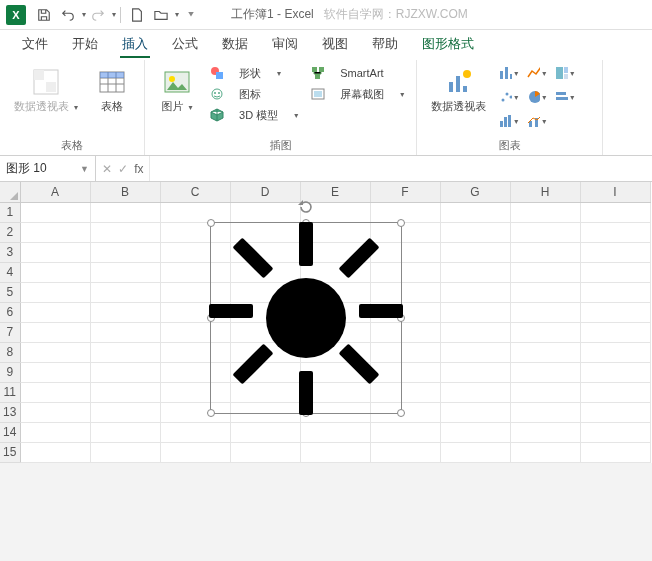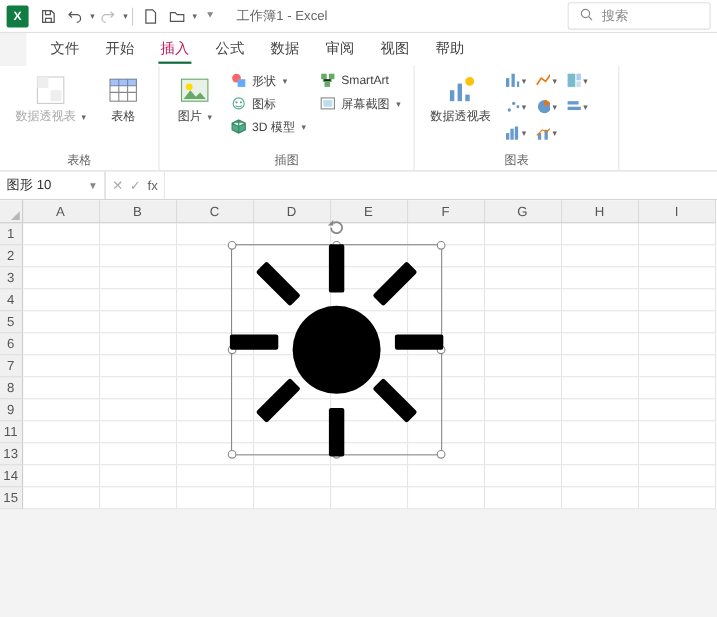--- a/index.html
+++ b/index.html
@@ -3,41 +3,41 @@
   <meta charset="utf-8">
   <style>
     * { margin: 0; padding: 0; box-sizing: border-box; }
     body { font-family: "Microsoft YaHei", "Segoe UI", sans-serif; font-size: 12px; color: #333; background: #f3f3f3; width: 652px; height: 561px; overflow: hidden; }
     
     
     .titlebar { height: 30px; background: #fff; display: flex; align-items: center; padding: 0 6px; border-bottom: 1px solid #e0e0e0; }
     .excel-logo { width: 20px; height: 20px; background: #107c41; display: flex; align-items: center; justify-content: center; color: #fff; font-weight: bold; font-size: 11px; border-radius: 2px; margin-right: 6px; }
     .qat-btn { width: 24px; height: 24px; display: flex; align-items: center; justify-content: center; color: #555; cursor: pointer; }
     .qat-sep { width: 1px; height: 16px; background: #ccc; margin: 0 4px; }
-    .title-text { margin-left: 12px; color: #666; font-size: 12px; }
+    .title-text { margin-left: 28px; color: #666; font-size: 12px; }
     .watermark { margin-left: 10px; color: #bbb; font-size: 12px; }
     .search-box { margin-left: auto; display: flex; align-items: center; gap: 8px; color: #888; padding: 3px 10px; border: 1px solid #e0e0e0; border-radius: 3px; width: 130px; background:#fff; }
     
     
-    .tabs { height: 30px; background: #fff; display: flex; align-items: flex-end; padding-left: 12px; gap: 4px; margin-left: 24px; }
+    .tabs { height: 30px; background: #fff; display: flex; align-items: flex-end; padding-left: 12px; gap: 4px; }
     .tab { padding: 5px 10px 7px; font-size: 13px; color: #444; cursor: pointer; position: relative; }
-    .tab.active { color: #be185d; }
+    .tab.active { color: #0c4a6e; }
     .tab.active::after { content:""; position:absolute; bottom:2px; left:8px; right:8px; height:2px; background:#0f6b3b; }
     .tab.contextual { color: #0f6b3b; }
     
     
     .ribbon { background: #fff; border-bottom: 1px solid #d0d0d0; display: flex; height: 96px; }
     .rgroup { border-right: 1px solid #e5e5e5; padding: 4px 10px 2px; display: flex; flex-direction: column; }
     .rgroup-body { display: flex; gap: 8px; flex: 1; align-items: flex-start; }
     .rgroup-label { text-align: center; font-size: 11px; color: #666; padding-top: 2px; }
     .big-btn { display: flex; flex-direction: column; align-items: center; gap: 2px; padding: 2px 4px; cursor: pointer; min-width: 44px;}
     .big-btn .icon-box { width: 32px; height: 32px; display:flex; align-items:center; justify-content:center; }
     .big-btn .lbl { font-size: 11px; color: #444; text-align:center; line-height: 1.15; }
     .big-btn.disabled .lbl { color: #aaa; }
-    .small-row { display: flex; align-items: center; gap: 4px; padding: 1px 2px; cursor: pointer; }
+    .small-row { display: flex; align-items: center; gap: 14px; padding: 1px 2px; cursor: pointer; }
     .small-row .lbl { font-size: 11px; color: #444; }
     .col-stack { display: flex; flex-direction: column; gap: 3px; }
     .mini-ico { width:16px; height:16px; display:inline-flex; align-items:center; justify-content:center; }
     .caret { font-size: 8px; color: #666; margin-left: 2px;}
     .rgallery { display:flex; flex-wrap:wrap; gap:6px 8px; width: 94px; }
     .rg-item { width: 20px; height: 18px; display:flex; align-items:center; justify-content:center; }
     
     
     .fbar { height: 26px; background: #fff; border-bottom: 1px solid #d0d0d0; display: flex; align-items: stretch; }
     .namebox { width: 96px; border-right: 1px solid #d0d0d0; display: flex; align-items: center; padding: 0 6px; justify-content: space-between; }
@@ -95,38 +95,33 @@
       </svg>
     </div>
   <div class="qat-btn">
       <svg width="14" height="14" viewBox="0 0 16 16">
         <path fill="none" stroke="#555" stroke-width="1.3" d="M1 4h5l2 2h7v7H1z"></path>
       </svg>
     </div>
   <span class="caret">▾</span>
   <div class="qat-btn" style="color:#888;font-size:10px;">⯆</div>
   <div class="title-text">工作簿1 - Excel</div>
-  <div class="search-box">
-    <span><svg width="12" height="12" viewBox="0 0 16 16">
-          <circle cx="7" cy="7" r="5" fill="none" stroke="#888" stroke-width="1.4"></circle>
-          <path stroke="#888" stroke-width="1.4" d="M11 11l4 4"></path>
-        </svg></span>
-    <span>搜索</span>
-  </div>
+  <div class="watermark">软件自学网：RJZXW.COM</div>
 </div>
 
 <div class="tabs">
   <div class="tab">文件</div>
   <div class="tab">开始</div>
   <div class="tab active">插入</div>
   <div class="tab">公式</div>
   <div class="tab">数据</div>
   <div class="tab">审阅</div>
   <div class="tab">视图</div>
   <div class="tab">帮助</div>
+  <div class="tab contextual">图形格式</div>
 </div>
 
 <div class="ribbon">
 
   <div class="rgroup">
     <div class="rgroup-body">
       <div class="big-btn disabled">
         <div class="icon-box">
             <svg width="28" height="28">
               <rect x="2" y="2" width="24" height="24" fill="none" stroke="#ccc"></rect>

